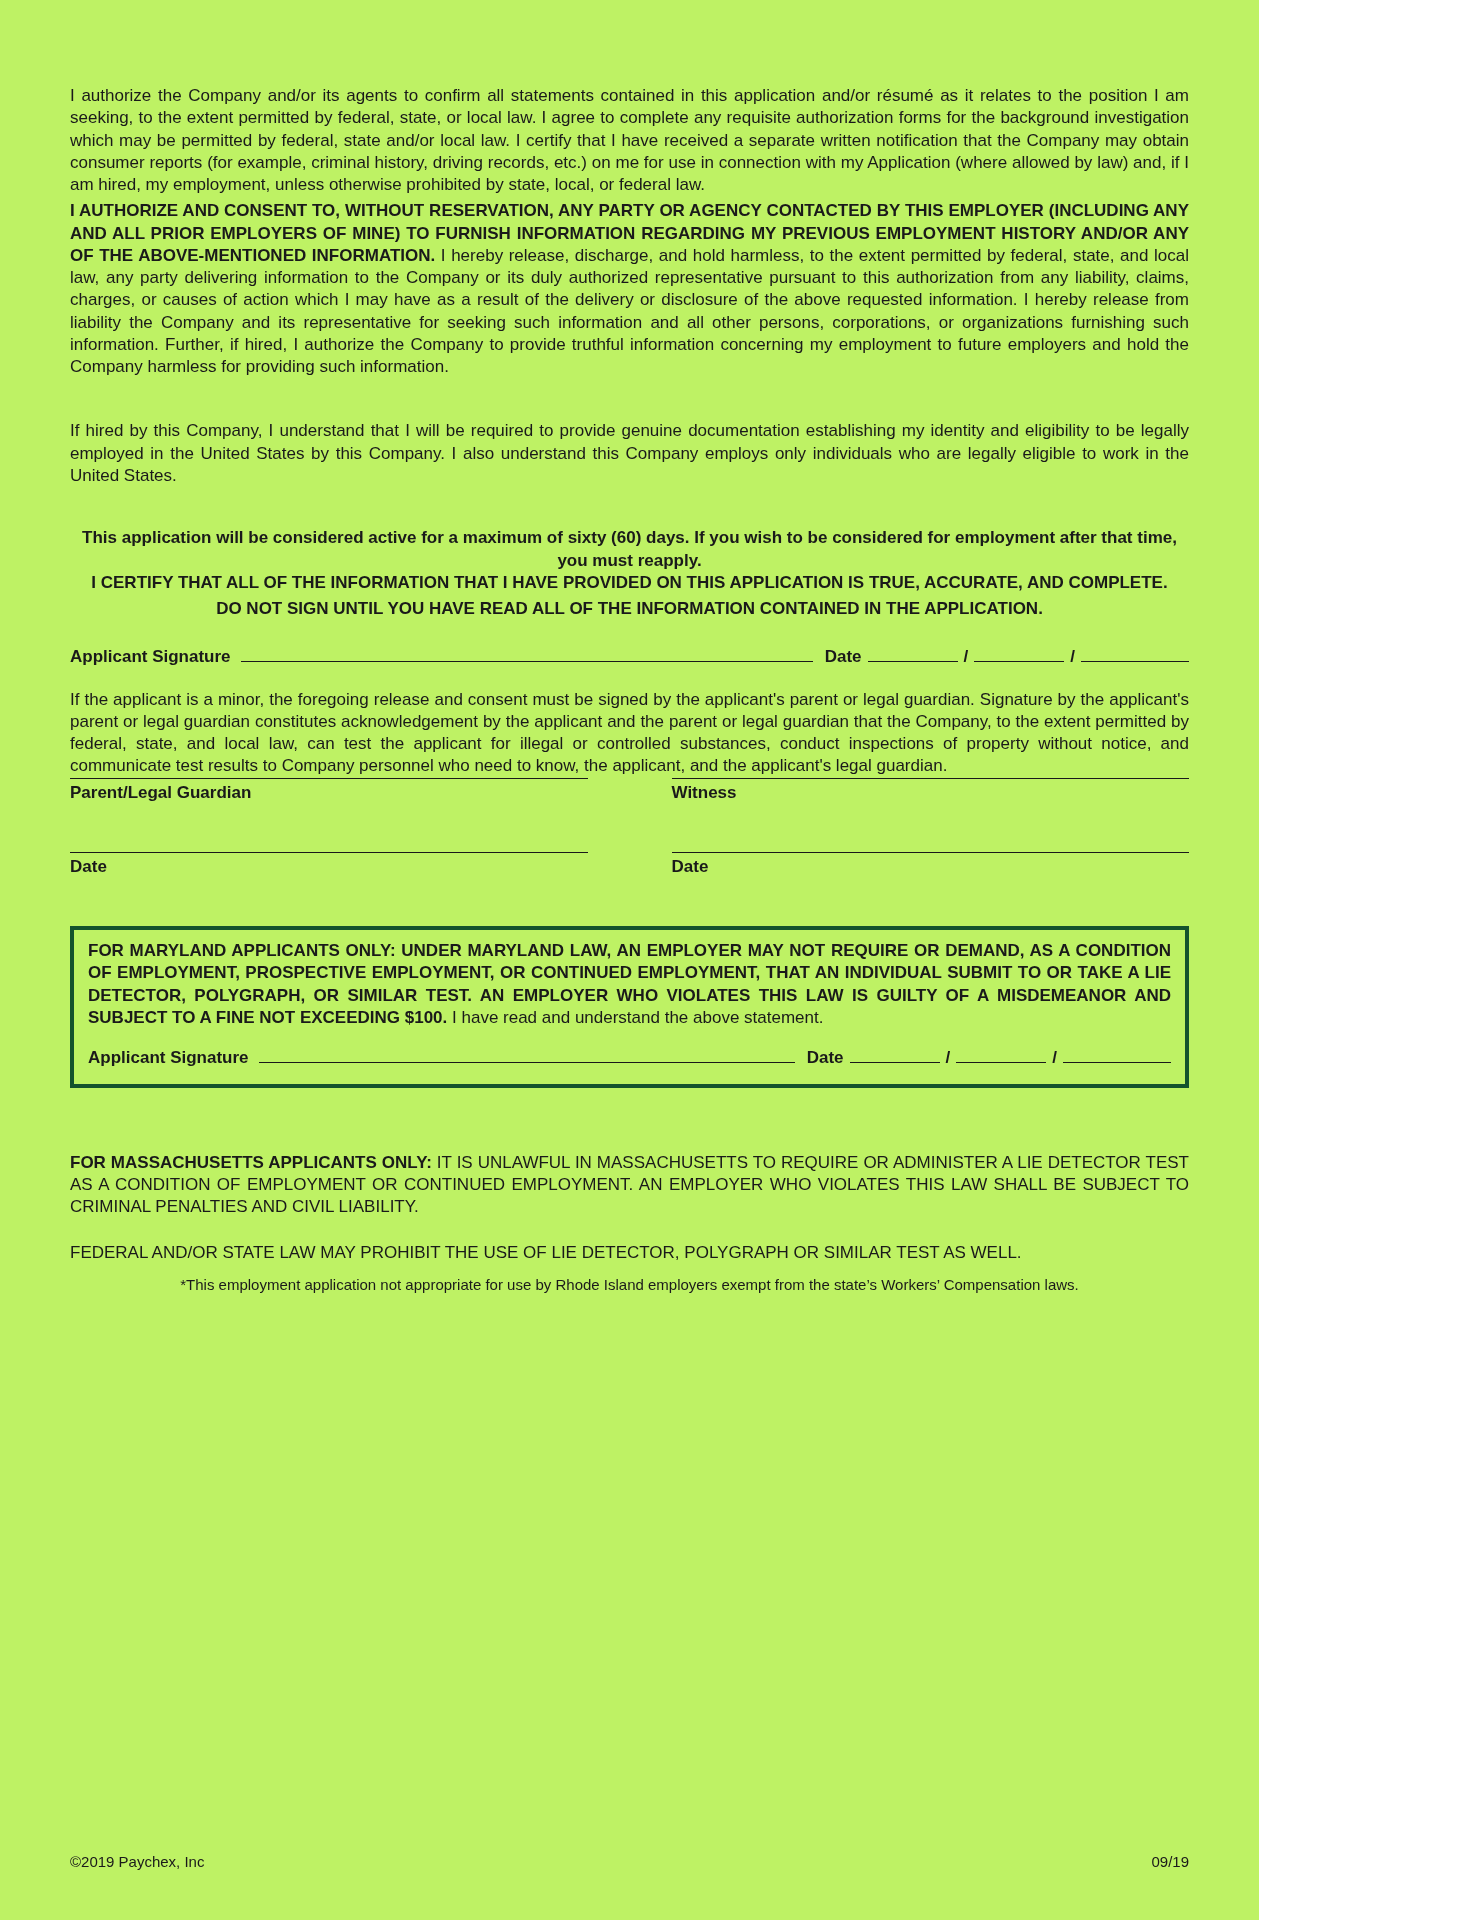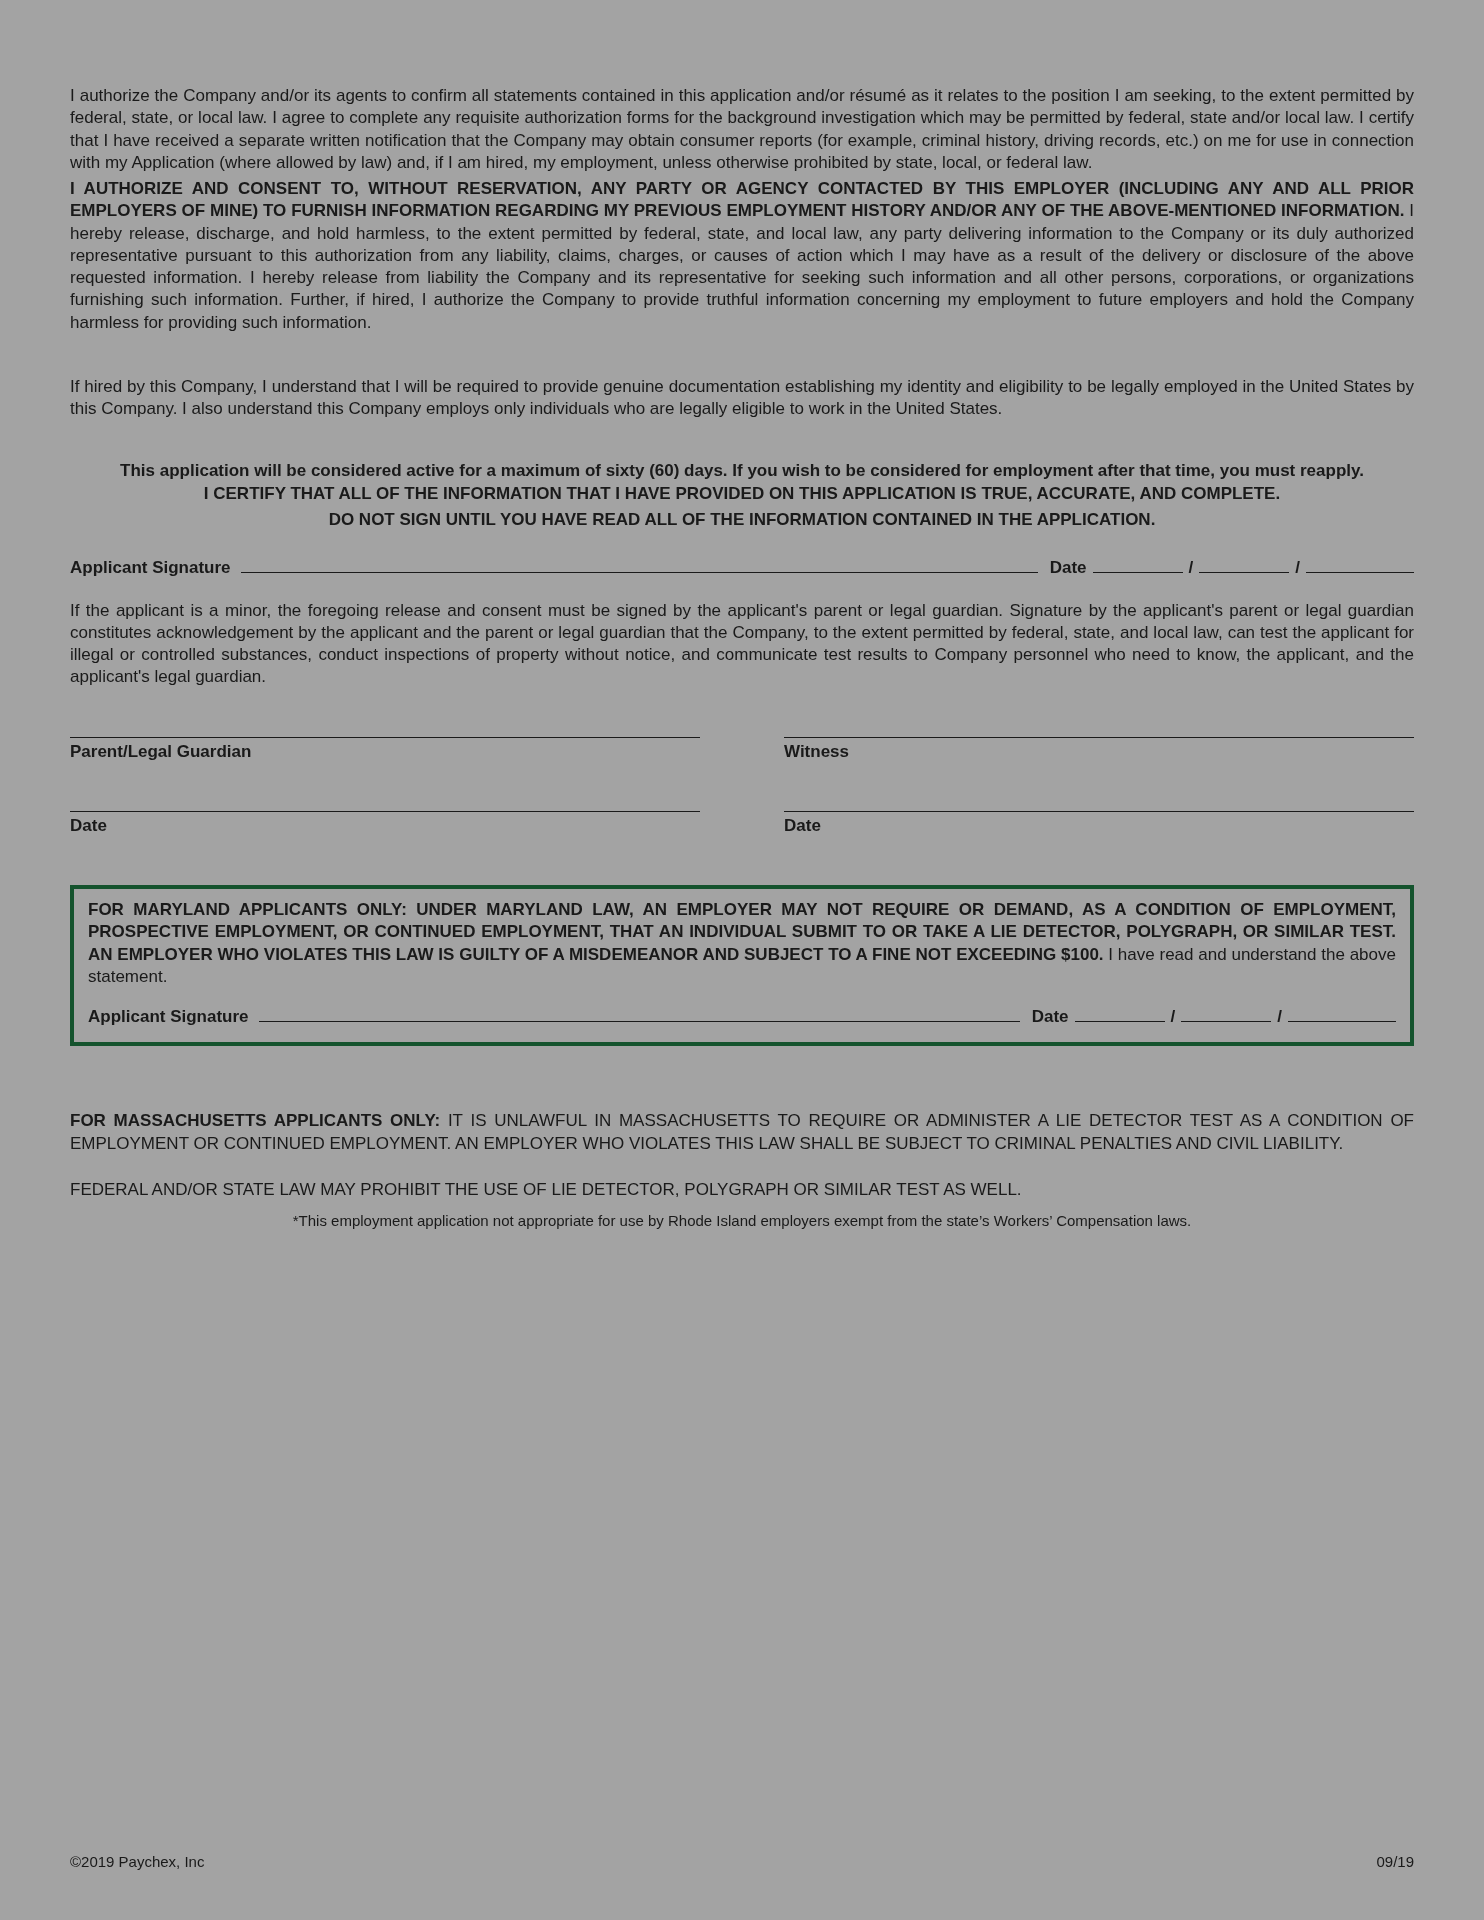--- a/index.html
+++ b/index.html
@@ -1,20 +1,20 @@
 <!DOCTYPE html>
 <html><head>
 <meta charset="utf-8">
 <style>
   * { margin: 0; padding: 0; box-sizing: border-box; }
   html, body { background: #ffffff; }
   .page {
-    width: 1484px;
+    width: 1259px;
     height: 1920px;
-    background: #a3a3a3;
+    background: #bef264;
     color: #1a1a1a;
     position: relative;
     font-family: "Liberation Sans", sans-serif;
     font-size: 17px;
     line-height: 1.31;
     padding: 85px 70px 0 70px;
   }
   p.just { text-align: justify; }
   .b { font-weight: bold; }
   .centered { text-align: center; font-weight: bold; }
@@ -44,21 +44,20 @@
   .line.grow { flex: 1 1 auto; margin: 0 12px 0 10px; }
   .date-seg { width: 90px; margin: 0 6px; }
   .date-seg.last { width: 108px; margin-right: 0; }
   .slash { font-weight: bold; }
 
   
   .guardian-grid {
     display: grid;
     grid-template-columns: 1fr 1fr;
     column-gap: 84px;
-    margin-top: 48px;
   }
   .rule {
     border-top: 1.4px solid #1a1a1a;
     height: 0;
   }
   .rule.spaced { margin-top: 48px; }
   .g-label { font-weight: bold; margin-top: 3px; font-size: 17px; }
 
   
   .checkbox {

